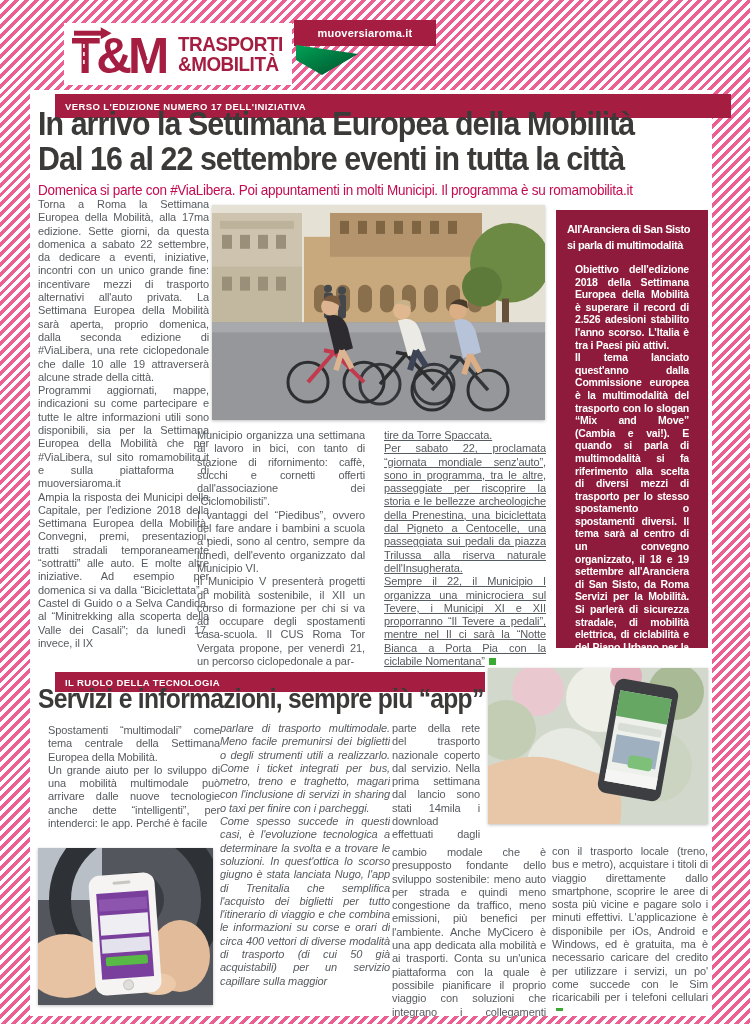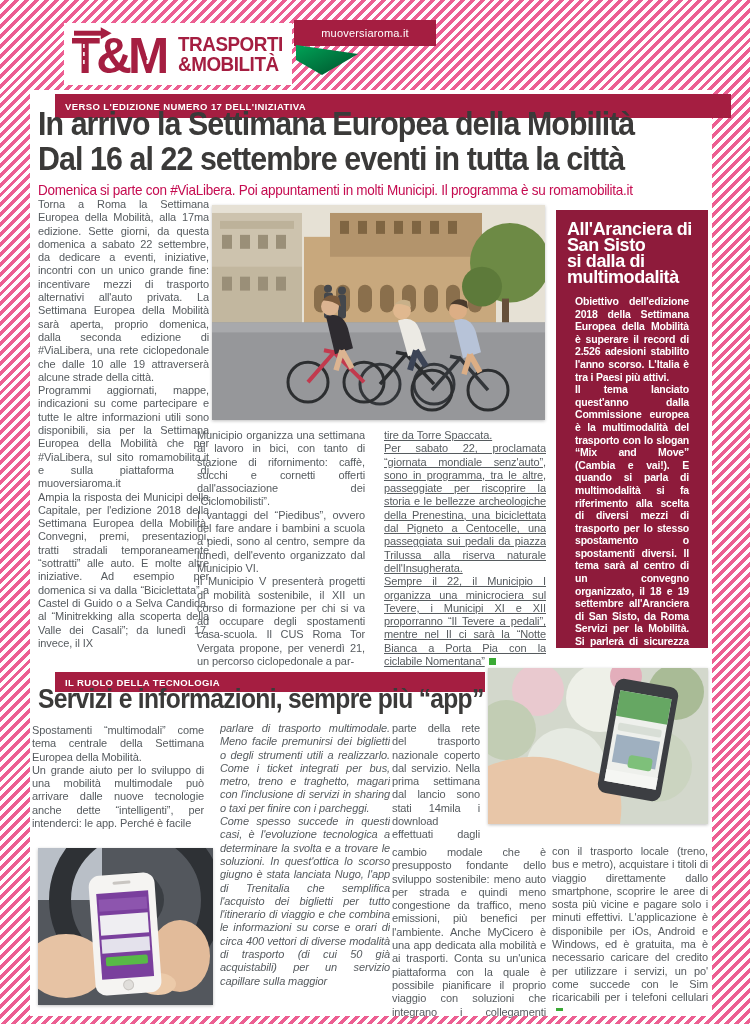--- a/index.html
+++ b/index.html
@@ -6,44 +6,44 @@
   body{
     width:750px;height:1024px;position:relative;overflow:hidden;
     font-family:"Liberation Sans",sans-serif;
     background:repeating-linear-gradient(135deg,#ffffff 0,#ffffff 3.5px,#ec5f92 3.5px,#ec5f92 7px);
   }
   .abs{position:absolute;}
   .paper{left:30px;top:90px;width:682px;height:926px;background:#ffffff;}
   
   .logo-box{left:64px;top:23px;width:228px;height:62px;background:#ffffff;display:flex;align-items:center;gap:7px;padding-left:8px;box-sizing:border-box;}
   .wordmark{color:#a51e41;font-weight:bold;font-size:20.5px;line-height:20px;letter-spacing:-0.5px;transform:scaleX(0.92);transform-origin:left center;}
-  .badge{left:294px;top:20px;width:142px;height:26px;background:#a51e41;color:#fff;font-size:11px;font-weight:normal;display:flex;align-items:center;justify-content:center;letter-spacing:0.2px;}
+  .badge{left:294px;top:20px;width:142px;height:26px;background:#a51e41;color:#fff;font-size:11px;font-weight:bold;display:flex;align-items:center;justify-content:center;letter-spacing:0.2px;}
   .ribbon{left:296px;top:45px;}
   
   .kicker{background:#a51e41;color:#fff;font-size:9.5px;font-weight:bold;letter-spacing:0.4px;display:flex;align-items:center;padding-left:10px;box-sizing:border-box;}
   .kicker1{left:55px;top:94px;width:676px;height:24px;}
   .kicker2{left:55px;top:672px;width:430px;height:20px;}
   
   .h1{left:38px;top:106px;width:672px;color:#3b3a39;font-weight:bold;font-size:33px;line-height:35px;letter-spacing:-1px;transform:scaleX(0.92);transform-origin:left top;white-space:nowrap;}
   .h2{left:38px;top:684px;color:#3b3a39;font-weight:bold;font-size:28px;line-height:30px;letter-spacing:-0.8px;transform:scaleX(0.88);transform-origin:left top;white-space:nowrap;}
   .standfirst{left:38px;top:181px;width:690px;color:#c50b50;font-size:15px;letter-spacing:-0.3px;transform:scaleX(0.9);transform-origin:left top;white-space:nowrap;margin:0;}
   
   .col{font-size:11px;line-height:13.3px;color:#565b5f;text-align:justify;white-space:pre-line;letter-spacing:-0.1px;overflow:hidden;margin:0;}
   .a1c1{left:38px;top:198px;width:171px;height:457px;}
   .a1c2{left:197px;top:429px;width:168px;height:238px;}
   .a1c3{left:384px;top:429px;width:162px;height:238px;text-decoration:underline;}
-  .a2c1{left:32px;top:724px;width:172px;height:122px;}
+  .a2c1{left:48px;top:724px;width:172px;height:122px;}
   .a2c2{left:220px;top:722px;width:170px;height:296px;font-style:italic;}
   .a2c3a{left:392px;top:722px;width:88px;height:122px;}
   .a2c3b{left:392px;top:846px;width:154px;height:172px;}
   .a2c4{left:552px;top:845px;width:156px;height:166px;}
   .endmark{display:inline-block;width:7px;height:7px;background:#3aaa35;margin-left:4px;}
   
   .sidebar{left:556px;top:210px;width:152px;height:438px;background:#8e1b3b;color:#fff;box-sizing:border-box;padding:11px 11px 8px 11px;overflow:hidden;}
-  .side-title{font-size:18px;line-height:16px;font-weight:bold;letter-spacing:-0.4px;margin:0 0 10px 0;}
+  .side-title{font-size:11px;line-height:16px;font-weight:bold;letter-spacing:-0.4px;margin:0 0 10px 0;}
   .side-body{font-size:10.5px;line-height:12.6px;font-weight:bold;text-align:justify;white-space:pre-line;letter-spacing:-0.2px;margin:8px;}
   
   .photo{box-shadow:0 1px 3px rgba(0,0,0,0.25);}
   .photo1{left:212px;top:205px;width:333px;height:215px;}
   .photo2{left:38px;top:848px;width:175px;height:157px;}
   .photo3{left:488px;top:668px;width:220px;height:156px;}
 </style>
 </head>
 <body>
 
@@ -170,21 +170,21 @@
 <p class="abs col a1c2">Municipio organizza una settimana al lavoro in bici, con tanto di stazione di rifornimento: caffè, succhi e cornetti offerti dall'associazione dei “Ciclomobilisti”.
 I vantaggi del “Piedibus”, ovvero del fare andare i bambini a scuola a piedi, sono al centro, sempre da lunedì, dell'evento organizzato dal Municipio VI.
 Il Municipio V presenterà progetti di mobilità sostenibile, il XII un corso di formazione per chi si va ad occupare degli spostamenti casa-scuola. Il CUS Roma Tor Vergata propone, per venerdì 21, un percorso ciclopedonale a par-</p>
 <p class="abs col a1c3"><span>tire da Torre Spaccata.
 Per sabato 22, proclamata “giornata mondiale senz'auto”, sono in programma, tra le altre, passeggiate per riscoprire la storia e le bellezze archeologiche della Prenestina, una biciclettata dal Pigneto a Centocelle, una passeggiata sui pedali da piazza Trilussa alla riserva naturale dell'Insugherata.
 Sempre il 22, il Municipio I organizza una minicrociera sul Tevere, i Municipi XI e XII proporranno “Il Tevere a pedali”, mentre nel II ci sarà la “Notte Bianca a Porta Pia con la ciclabile Nomentana”</span><span class="endmark"></span></p>
 
 <aside class="abs sidebar">
   <h2 class="side-title">
     <span>All'Aranciera di San Sisto</span><br>
-    <span>si dalla di multimodalità</span>
+    <span>si parla di multimodalità</span>
   </h2>
   <p class="side-body">Obiettivo dell'edizione 2018 della Settimana Europea della Mobilità è superare il record di 2.526 adesioni stabilito l'anno scorso. L'Italia è tra i Paesi più attivi.
 Il tema lanciato quest'anno dalla Commissione europea è la multimodalità del trasporto con lo slogan “Mix and Move” (Cambia e vai!). E quando si parla di multimodalità si fa riferimento alla scelta di diversi mezzi di trasporto per lo stesso spostamento o spostamenti diversi. Il tema sarà al centro di un convegno organizzato, il 18 e 19 settembre all'Aranciera di San Sisto, da Roma Servizi per la Mobilità. Si parlerà di sicurezza stradale, di mobilità elettrica, di ciclabilità e del Piano Urbano per la Mobilità Sostenibile, con una tavola rotonda sugli “open data”, dati liberi e aperti per migliorare l'informazione di servizio ai cittadini.</p>
 </aside>
 
 <div class="abs kicker kicker2">
   <span>IL RUOLO DELLA TECNOLOGIA</span>
 </div>
 <div class="abs h2">Servizi e informazioni, sempre più “app”</div>
 

